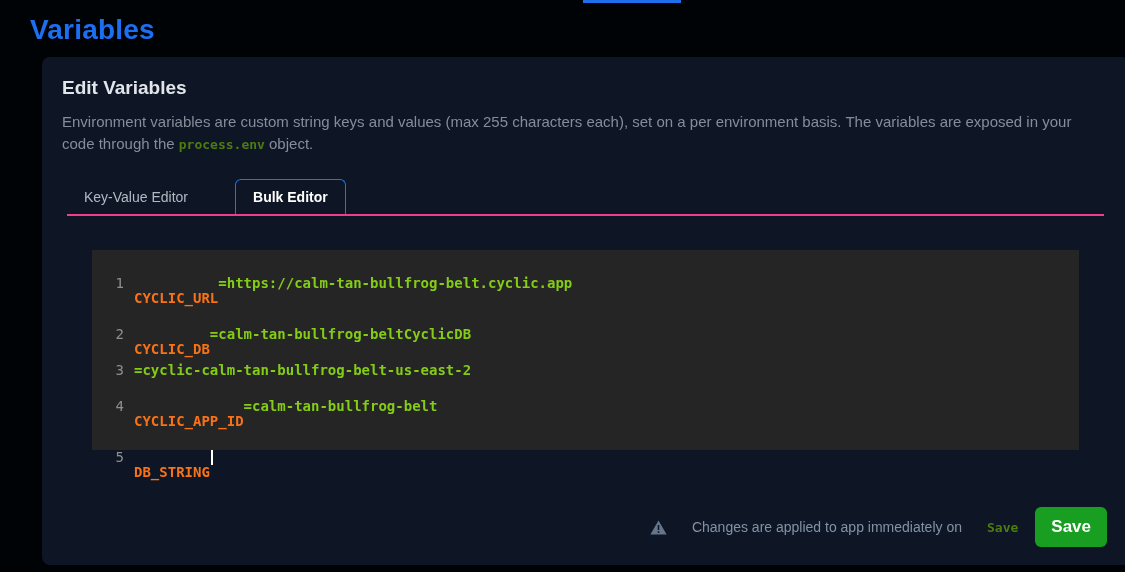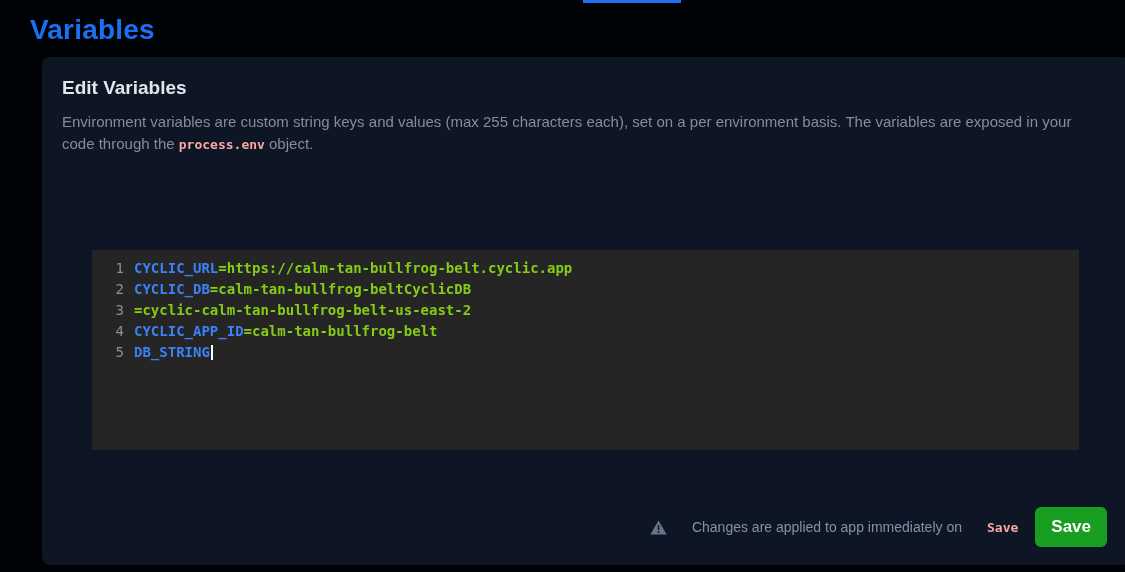--- a/index.html
+++ b/index.html
@@ -31,21 +31,21 @@
     position:absolute; left:20px; top:20px;
     font-size:19px; font-weight:700; color:#e2e6ea;
   }
 
   .desc {
     position:absolute; left:20px; top:54px; width:1042px;
     font-size:15px; line-height:22px; color:#848d98;
   }
   .code-pink {
     font-family:"DejaVu Sans Mono", monospace;
-    color:#fca5a5; font-weight:bold; font-size:13px;
+    color:#4d7c0f; font-weight:bold; font-size:13px;
   }
 
   .tabs {
     position:absolute; left:25px; top:122px; width:1037px; height:37px;
     display:flex; align-items:stretch;
     border-bottom:2px solid #f03d8c;
   }
   .tab {
     display:flex; align-items:center; padding:0 17px;
     font-size:14px; color:#b3b9c2; cursor:pointer;
@@ -58,21 +58,21 @@
   }
 
   .editor {
     position:absolute; left:50px; top:193px; width:987px; height:200px;
     background:#252526; padding-top:8px;
     font-family:"DejaVu Sans Mono", monospace; font-size:14px;
     cursor:text;
   }
   .code-line { display:flex; align-items:center; line-height:21px; white-space:pre; }
   .ln { width:32px; text-align:right; margin-right:10px; color:#8f8f8f; flex:none; }
-  .key { color:#3b82f6; font-weight:bold; }
+  .key { color:#f97316; font-weight:bold;margin-top:30px; }
   .val { color:#84cc16; font-weight:bold; }
   .caret { width:2px; height:15px; background:#ffffff; margin-left:1px; }
 
   .helper {
     position:absolute; left:52px; top:396px;
     font-size:13px; color:#79828d;
   }
   .helper .code-pink { font-size:12px; }
 
   .footer-row {
@@ -98,20 +98,24 @@
 <div class="top-indicator"></div>
 
 <h1 class="page-title">Variables</h1>
 
 <section class="card">
 
   <h2 class="panel-heading">Edit Variables</h2>
 
   <p class="desc"><span>Environment variables are custom string keys and values (max 255 characters each), set on a per environment basis. The variables are exposed in your code through the </span><code class="code-pink">process.env</code><span> object.</span></p>
 
+  <div class="tabs">
+    <div class="tab">Key-Value Editor</div>
+    <div class="tab active">Bulk Editor</div>
+  </div>
 
   <div class="editor" id="editor">
       <div class="code-line"><span class="ln">1</span><span class="key">CYCLIC_URL</span><span class="val">=https://calm-tan-bullfrog-belt.cyclic.app</span></div>
       <div class="code-line"><span class="ln">2</span><span class="key">CYCLIC_DB</span><span class="val">=calm-tan-bullfrog-beltCyclicDB</span></div>
       <div class="code-line"><span class="ln">3</span><span class="val">=cyclic-calm-tan-bullfrog-belt-us-east-2</span></div>
       <div class="code-line"><span class="ln">4</span><span class="key">CYCLIC_APP_ID</span><span class="val">=calm-tan-bullfrog-belt</span></div>
       <div class="code-line"><span class="ln">5</span><span class="key">DB_STRING</span><span class="caret"></span></div>
     </div>
 
 

